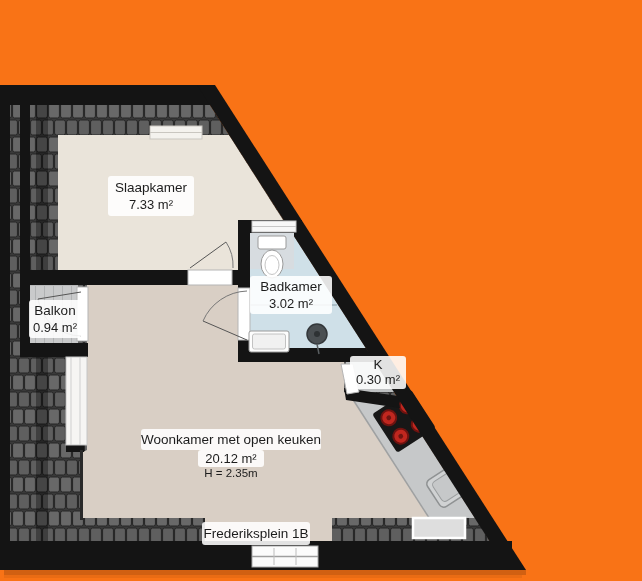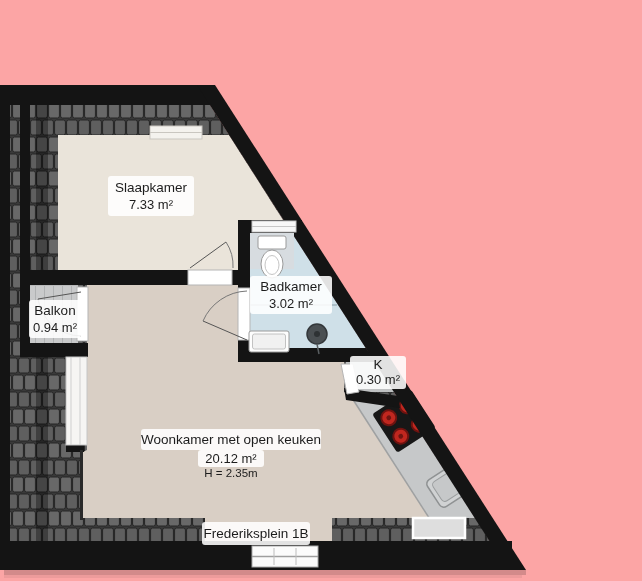--- a/index.html
+++ b/index.html
@@ -1,16 +1,16 @@
 <!DOCTYPE html>
 <html><head>
 <meta charset="utf-8">
 <style>
   html,body{margin:0;padding:0;background:#ffffff;}
-  .stage{position:relative;width:642px;height:581px;background:#fca5a5;overflow:hidden;
+  .stage{position:relative;width:642px;height:581px;background:#f97316;overflow:hidden;
          font-family:"Liberation Sans", sans-serif;}
   svg{display:block;}
   text{fill:#1c1c1c;}
   .room-label-bg{fill:rgba(255,255,255,0.88);}
   .lbl{font-size:13.5px;font-weight:500;}
   .lbl-sub{font-size:13px;font-weight:500;}
   .lbl-small{font-size:11.5px;font-weight:400;}
 </style>
 </head>
 <body>

